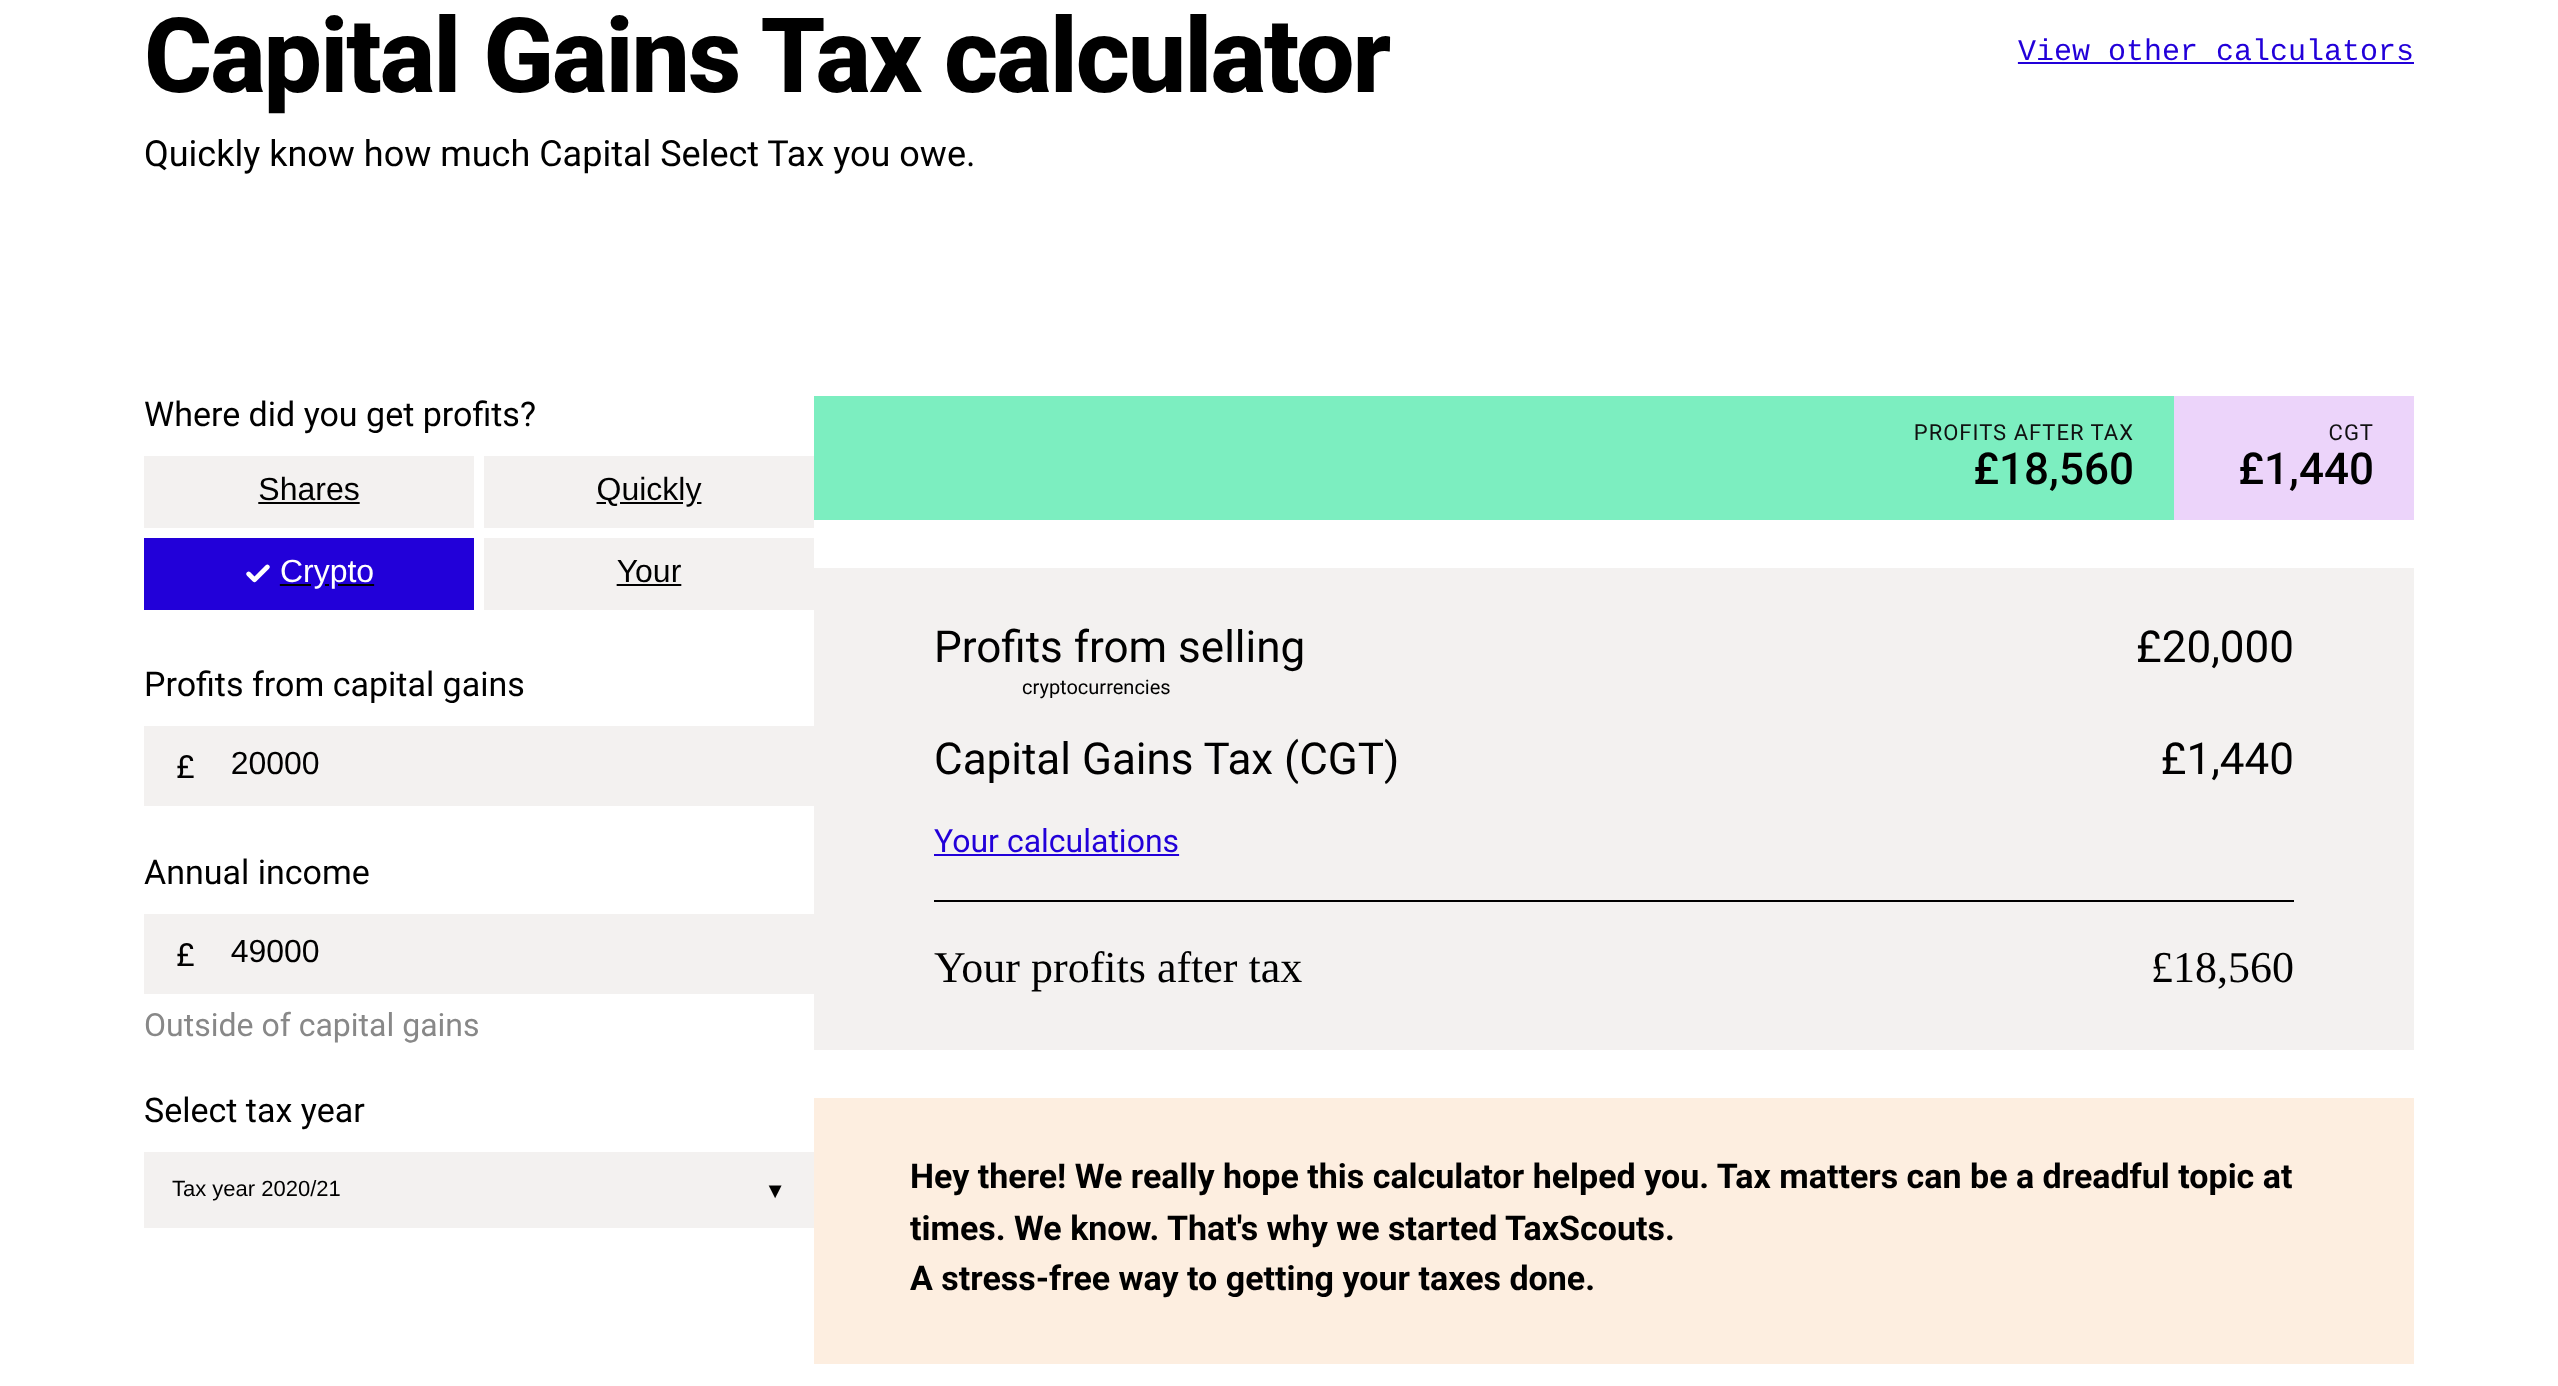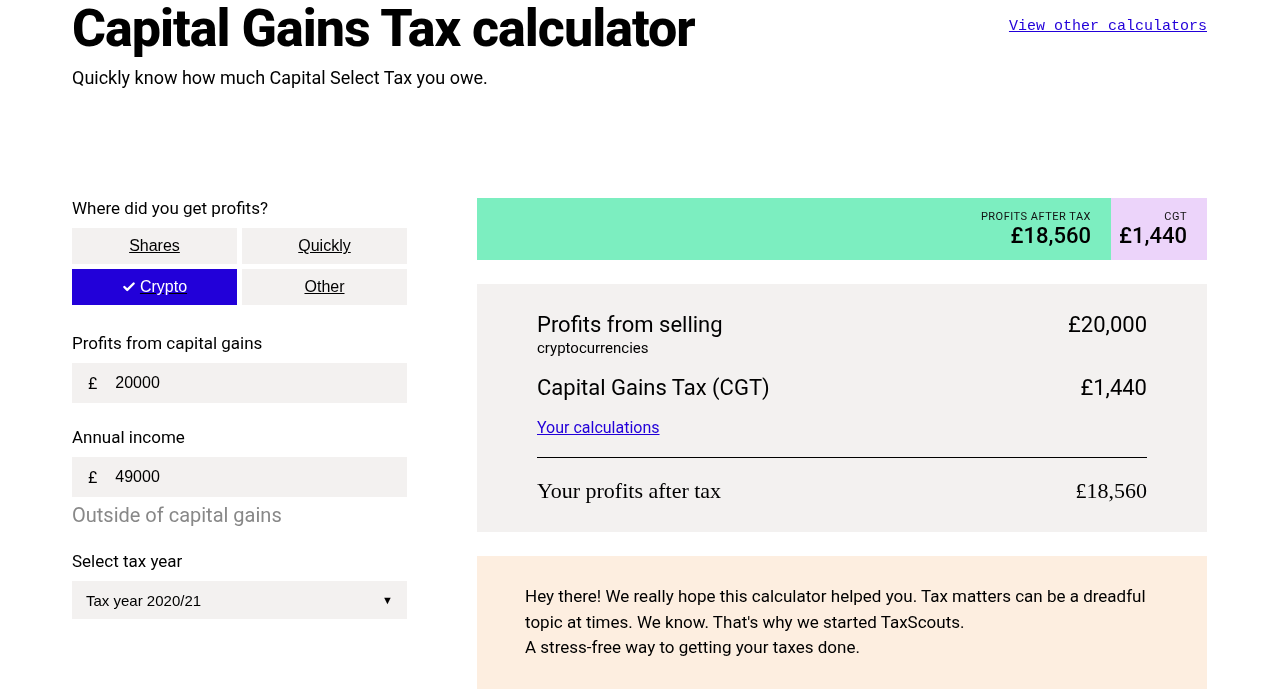--- a/index.html
+++ b/index.html
@@ -34,21 +34,20 @@
       cursor: pointer;
       font-family: Liberation Mono, monospace;
     }
     .subtitle {
       font-size: 18px;
       color: #000;
       margin-bottom: 110px;
     }
     .main {
       display: flex;
-      gap: 70px;
     }
     .left-col {
       width: 335px;
       flex-shrink: 0;
     }
     .right-col {
       flex: 1;
     }
     .field-label {
       font-size: 17px;
@@ -96,40 +95,40 @@
     }
     .text-input {
       border: none;
       background: transparent;
       font-size: 16px;
       flex: 1;
       outline: none;
       color: #000;
     }
     .helper-text {
-      font-size: 20px;
+      font-size: 16px;
       color: #888;
       margin-bottom: 24px;
     }
     .field-block {
       margin-bottom: 24px;
     }
     .select-wrap {
       position: relative;
       background: #f3f1f0;
       height: 38px;
       display: flex;
       align-items: center;
       padding: 0 14px;
     }
     .select-wrap select {
       appearance: none;
       border: none;
       background: transparent;
-      font-size: 15px;
+      font-size: 11px;
       width: 100%;
       outline: none;
       cursor: pointer;
     }
     .select-arrow {
       position: absolute;
       right: 14px;
       pointer-events: none;
       font-size: 11px;
     }
@@ -145,21 +144,21 @@
       justify-content: center;
       align-items: flex-end;
       padding: 0 20px;
     }
     .seg-green {
       background: #7ceec0;
       flex: 1;
     }
     .seg-purple {
       background: #ecd4fa;
-      width: 96px;
+      width: 120px;
     }
     .seg-label {
       font-size: 11px;
       letter-spacing: 0.5px;
       color: #111;
       text-transform: uppercase;
     }
     .seg-value {
       font-size: 22px;
       font-weight: 500;
@@ -178,23 +177,24 @@
     }
     .result-row.last {
       margin-bottom: 0;
       font-family: Liberation Serif, serif;
     }
     .result-label {
       font-size: 22px;
       color: #000;
     }
     .result-sublabel {
-      font-size: 15px;
+      font-size: 10px;
       color: #000;
       margin-top: 2px;
+      margin-left: 44px;
     }
     .result-value {
       font-size: 22px;
       color: #000;
     }
     .show-calc-link {
       color: #2200d9;
       text-decoration: underline;
       font-size: 16px;
       cursor: pointer;
@@ -207,20 +207,21 @@
       margin-bottom: 20px;
     }
     .promo-card {
       background: #fdeee0;
       padding: 28px 48px;
     }
     .promo-text {
       font-size: 17px;
       line-height: 1.5;
       color: #000;
+      font-weight: bold;
     }
     .check-icon {
       width: 14px;
       height: 14px;
     }
   </style>
 </head>
 <body>
 
 <div class="header">
@@ -236,21 +237,21 @@
       <div class="field-label">Where did you get profits?</div>
       <div class="toggle-grid">
         <button class="toggle-btn">Shares</button>
         <button class="toggle-btn">Quickly</button>
         <button class="toggle-btn active">
           <svg class="check-icon" viewBox="0 0 24 24" fill="none" stroke="#fff" stroke-width="4" stroke-linecap="round" stroke-linejoin="round">
               <polyline points="20 6 9 17 4 12"></polyline>
             </svg>
           <span>Crypto</span>
         </button>
-        <button class="toggle-btn">Other</button>
+        <button class="toggle-btn">Your</button>
       </div>
     </div>
 
     <div class="field-block">
       <div class="field-label">Profits from capital gains</div>
       <div class="input-wrap">
         <span class="input-prefix">£</span>
         <input type="text" class="text-input" value="20000" style="">
       </div>
     </div>

